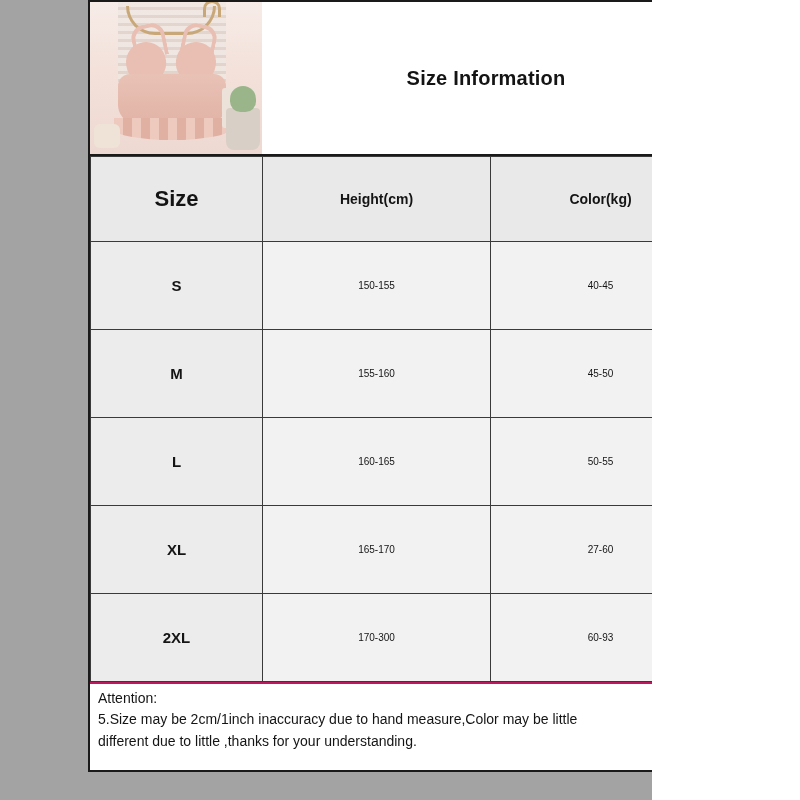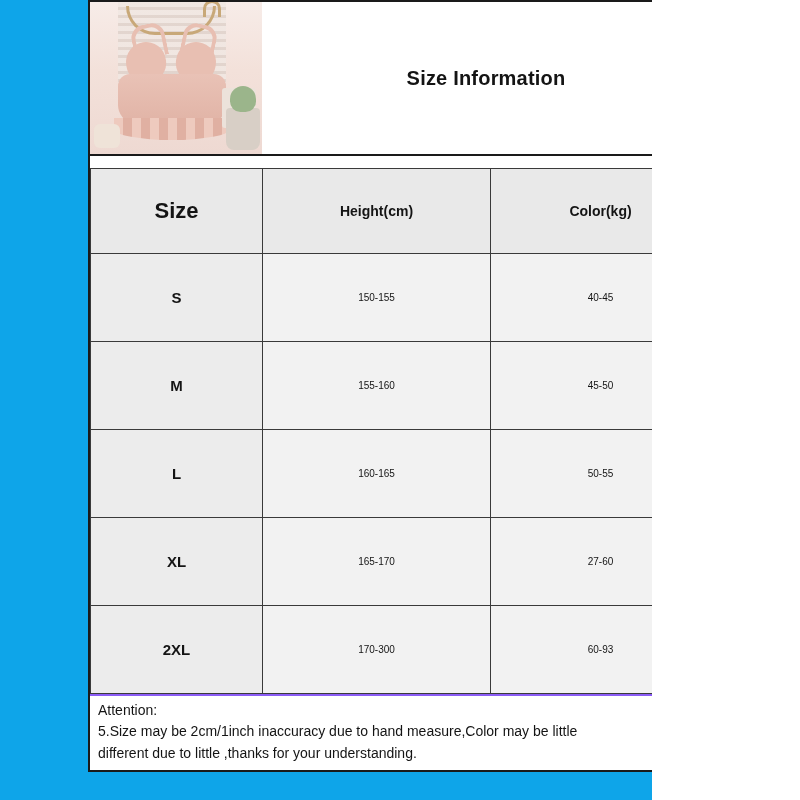--- a/index.html
+++ b/index.html
@@ -7,21 +7,21 @@
     padding: 0;
     background: #ffffff;
     width: 800px;
     height: 800px;
     font-family: "Liberation Sans", sans-serif;
   }
   #page {
     position: relative;
     width: 652px;
     height: 800px;
-    background: #0ea5e9;
+    background: #a3a3a3;
     overflow: hidden;
   }
   .chart-frame {
     position: absolute;
     left: 88px;
     top: 0px;
     width: 624px;
     height: 772px;
     border: 2px solid #1a1a1a;
     box-sizing: border-box;
@@ -181,21 +181,20 @@
     font-weight: bold;
     color: #141414;
     letter-spacing: .2px;
   }
 
   
   table.size-table {
     width: 100%;
     border-collapse: collapse;
     table-layout: fixed;
-    margin-top: 12px;
   }
   table.size-table td {
     border: 1px solid #3a3a3a;
     text-align: center;
     vertical-align: middle;
     color: #141414;
   }
   .col-size   { width: 172px; }
   .col-height { width: 228px; }
   .col-weight { width: 220px; }
@@ -214,21 +213,21 @@
     font-size: 15px;
     background: #ececec;
   }
   tr.data-row td.val-cell {
     font-size: 10px;
     background: #f2f2f2;
   }
 
   
   .attention {
-    border-top: 2px solid #8b5cf6;
+    border-top: 2px solid #be185d;
     padding: 5px 0 6px 8px;
     background: #ffffff;
   }
   .attention-title {
     font-size: 14px;
     color: #141414;
     line-height: 19px;
   }
   .attention-line {
     font-size: 14px;

